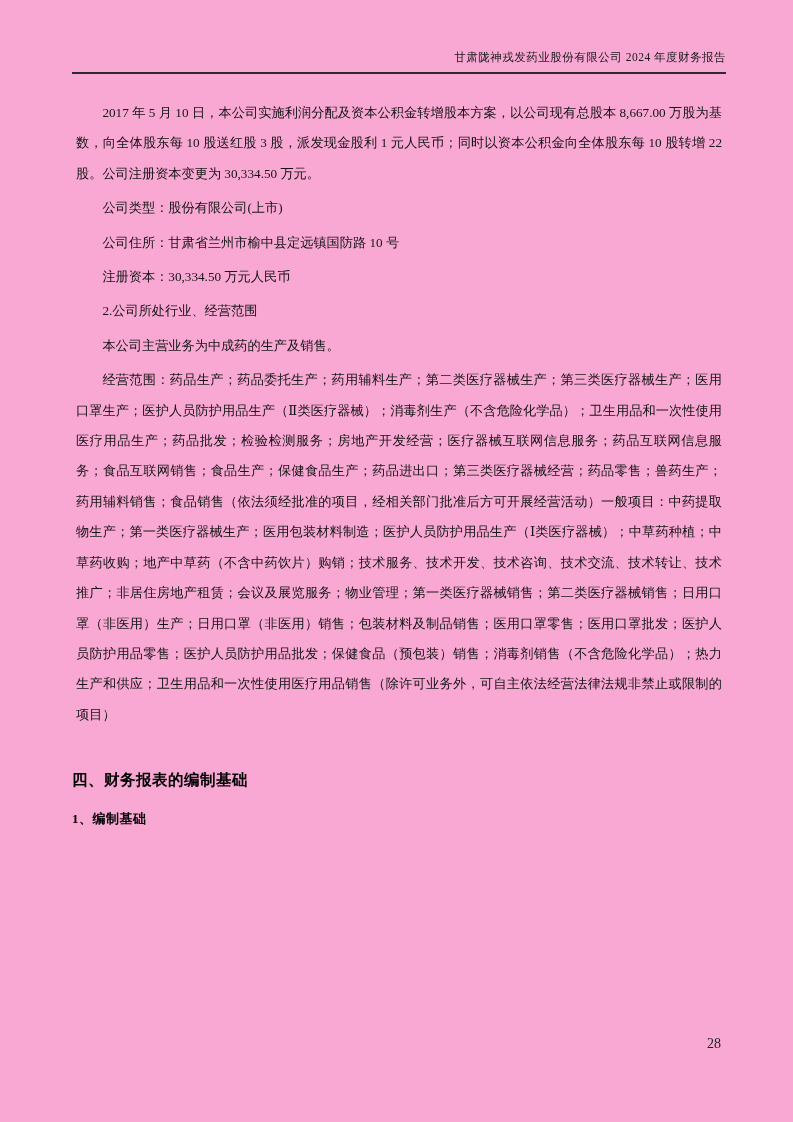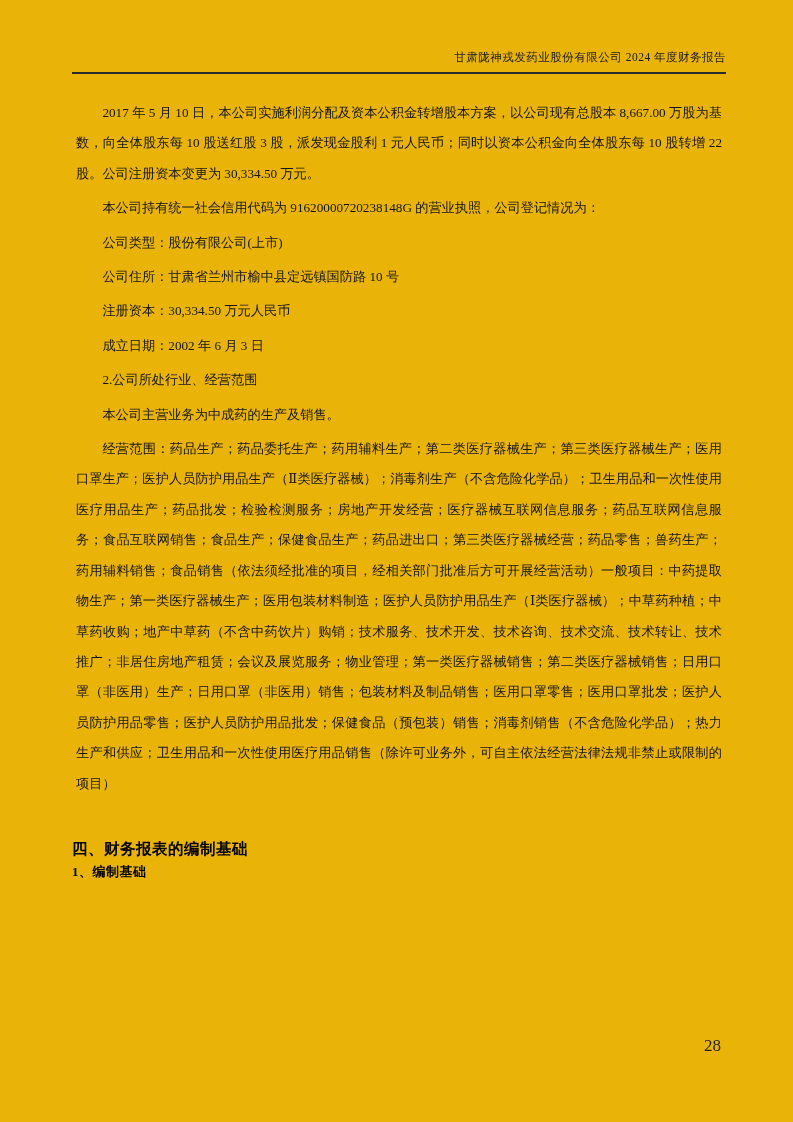--- a/index.html
+++ b/index.html
@@ -4,21 +4,21 @@
 <style>
   html, body {
     margin: 0;
     padding: 0;
     background: #ffffff;
   }
   .page {
     position: relative;
     width: 793px;
     height: 1122px;
-    background: #eab308;
+    background: #f9a8d4;
     font-family: "Liberation Serif", "DejaVu Serif", serif;
     color: #141414;
     overflow: hidden;
   }
   .page-header {
     position: absolute;
     top: 50px;
     left: 72px;
     width: 654px;
     text-align: right;
@@ -36,66 +36,64 @@
     font-size: 13.2px;
     line-height: 30.4px;
     text-align: justify;
     color: #141414;
   }
   .para {
     margin: 4px;
     text-indent: 2em;
   }
   .heading-1 {
-    margin: 38px 0 0 0;
+    margin: 38px 0 16px 0;
     font-size: 15.5px;
     font-weight: 700;
     line-height: 24px;
     text-indent: 0;
     color: #000;
     letter-spacing: 0.5px;
   }
   .heading-2 {
     margin: 0 0 18px 0;
     font-size: 13px;
     font-weight: 700;
     line-height: 22px;
     text-indent: 0;
     color: #000;
     letter-spacing: 0.5px;
   }
   .page-number {
     position: absolute;
     top: 1036px;
     right: 72px;
-    font-size: 17px;
+    font-size: 14px;
     color: #222;
   }
 </style>
 </head>
 <body>
 
 <div class="page">
 
   <div class="page-header">甘肃陇神戎发药业股份有限公司 2024 年度财务报告</div>
 
   <div class="content">
 
     <p class="para">2017 年 5 月 10 日，本公司实施利润分配及资本公积金转增股本方案，以公司现有总股本 8,667.00 万股为基数，向全体股东每 10 股送红股 3 股，派发现金股利 1 元人民币；同时以资本公积金向全体股东每 10 股转增 22 股。公司注册资本变更为 30,334.50 万元。</p>
 
-    <p class="para">本公司持有统一社会信用代码为 91620000720238148G 的营业执照，公司登记情况为：</p>
 
     <p class="para">公司类型：股份有限公司(上市)</p>
 
     <p class="para">公司住所：甘肃省兰州市榆中县定远镇国防路 10 号</p>
 
 
     <p class="para">注册资本：30,334.50 万元人民币</p>
 
-    <p class="para">成立日期：2002 年 6 月 3 日</p>
 
     <p class="para">2.公司所处行业、经营范围</p>
 
     <p class="para">本公司主营业务为中成药的生产及销售。</p>
 
     <p class="para">经营范围：药品生产；药品委托生产；药用辅料生产；第二类医疗器械生产；第三类医疗器械生产；医用口罩生产；医护人员防护用品生产（Ⅱ类医疗器械）；消毒剂生产（不含危险化学品）；卫生用品和一次性使用医疗用品生产；药品批发；检验检测服务；房地产开发经营；医疗器械互联网信息服务；药品互联网信息服务；食品互联网销售；食品生产；保健食品生产；药品进出口；第三类医疗器械经营；药品零售；兽药生产；药用辅料销售；食品销售（依法须经批准的项目，经相关部门批准后方可开展经营活动）一般项目：中药提取物生产；第一类医疗器械生产；医用包装材料制造；医护人员防护用品生产（Ⅰ类医疗器械）；中草药种植；中草药收购；地产中草药（不含中药饮片）购销；技术服务、技术开发、技术咨询、技术交流、技术转让、技术推广；非居住房地产租赁；会议及展览服务；物业管理；第一类医疗器械销售；第二类医疗器械销售；日用口罩（非医用）生产；日用口罩（非医用）销售；包装材料及制品销售；医用口罩零售；医用口罩批发；医护人员防护用品零售；医护人员防护用品批发；保健食品（预包装）销售；消毒剂销售（不含危险化学品）；热力生产和供应；卫生用品和一次性使用医疗用品销售（除许可业务外，可自主依法经营法律法规非禁止或限制的项目）</p>
 
     <h2 class="heading-1">四、财务报表的编制基础</h2>
 
     <h3 class="heading-2">1、编制基础</h3>

